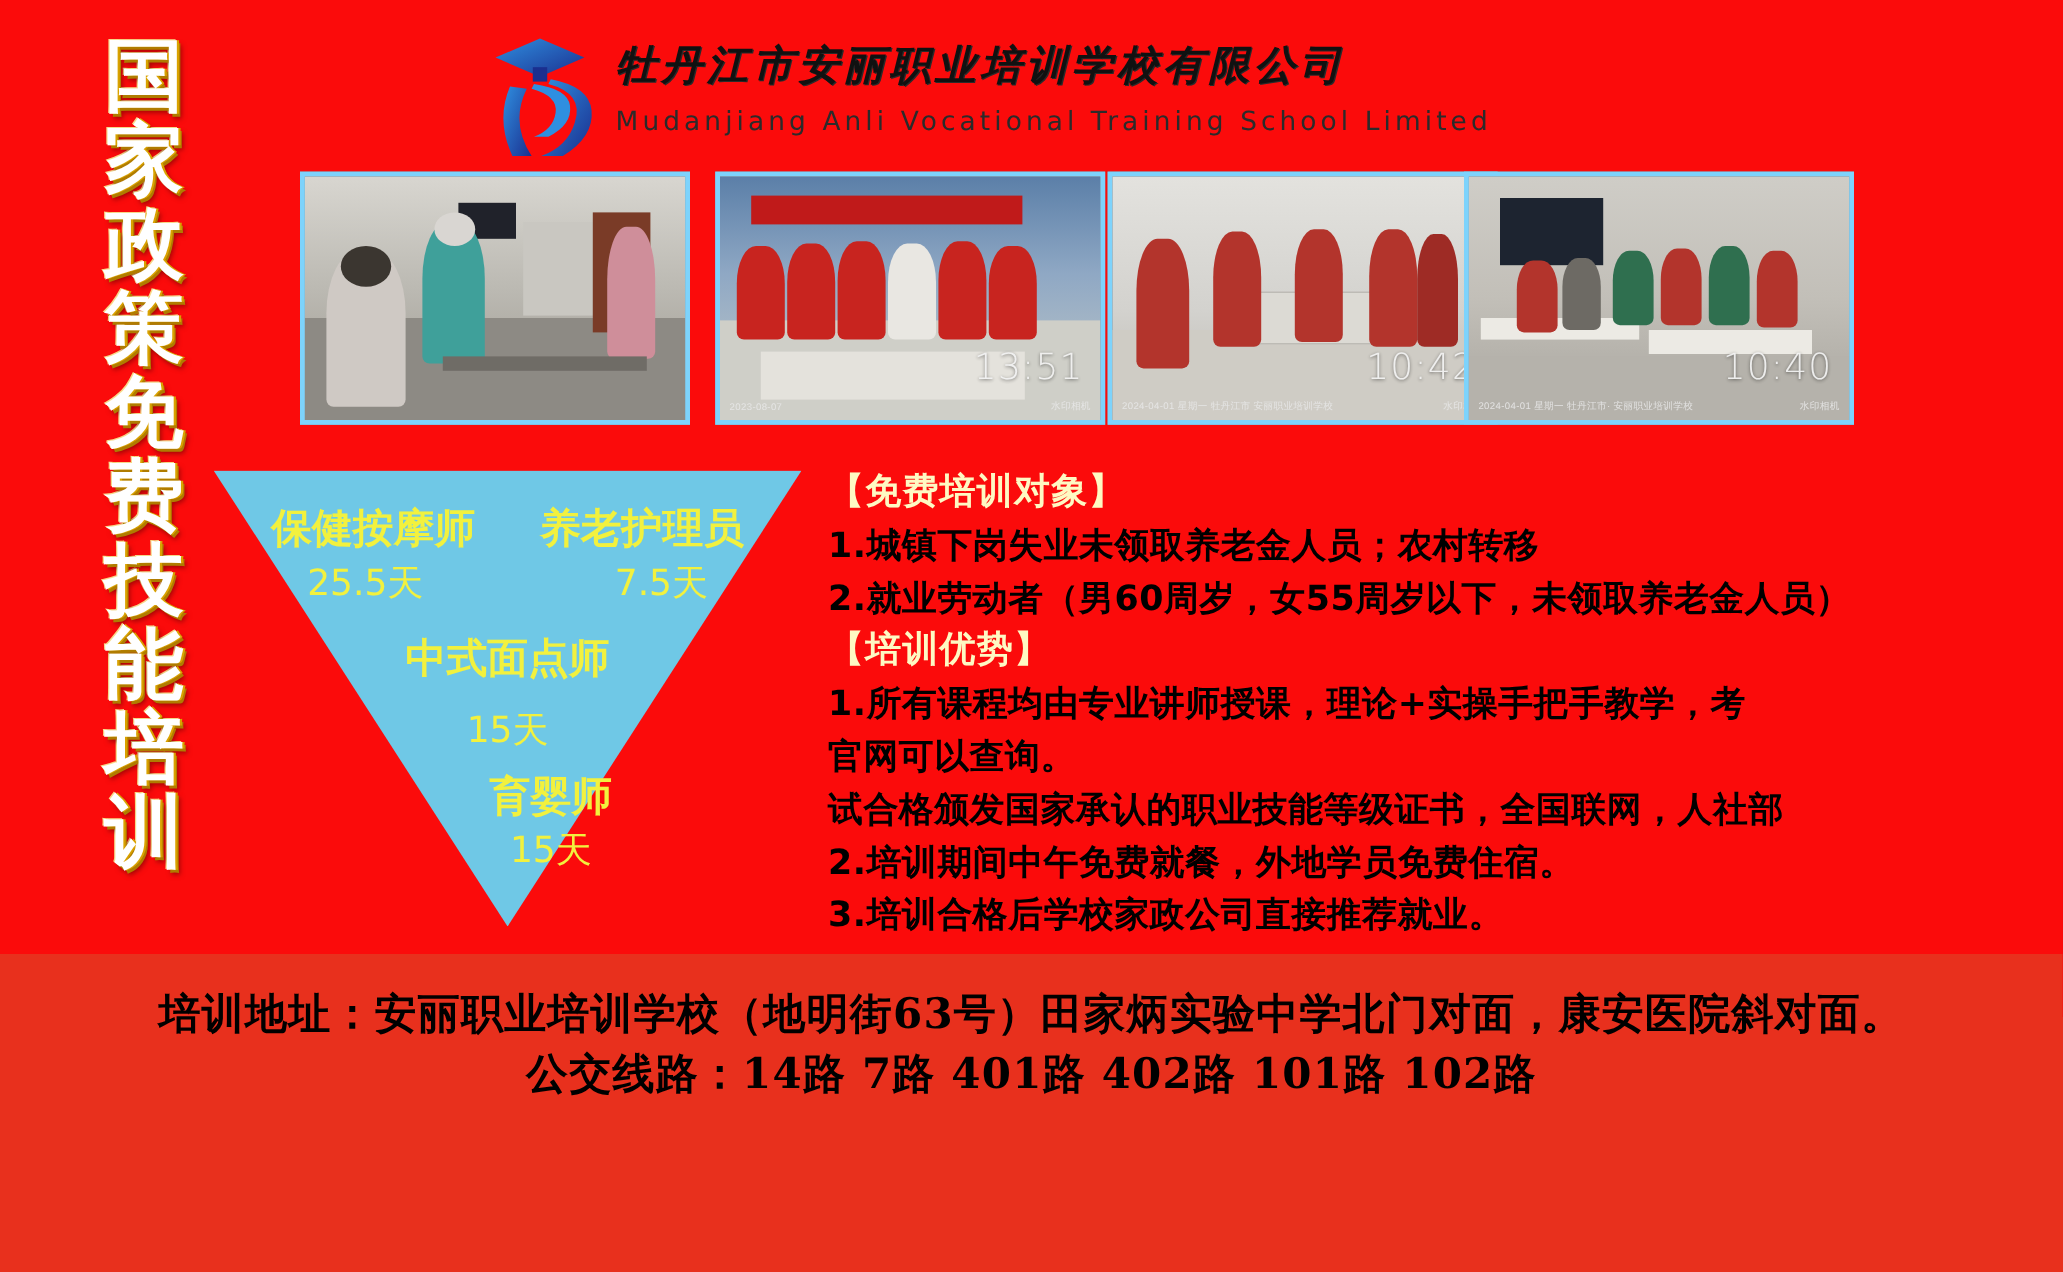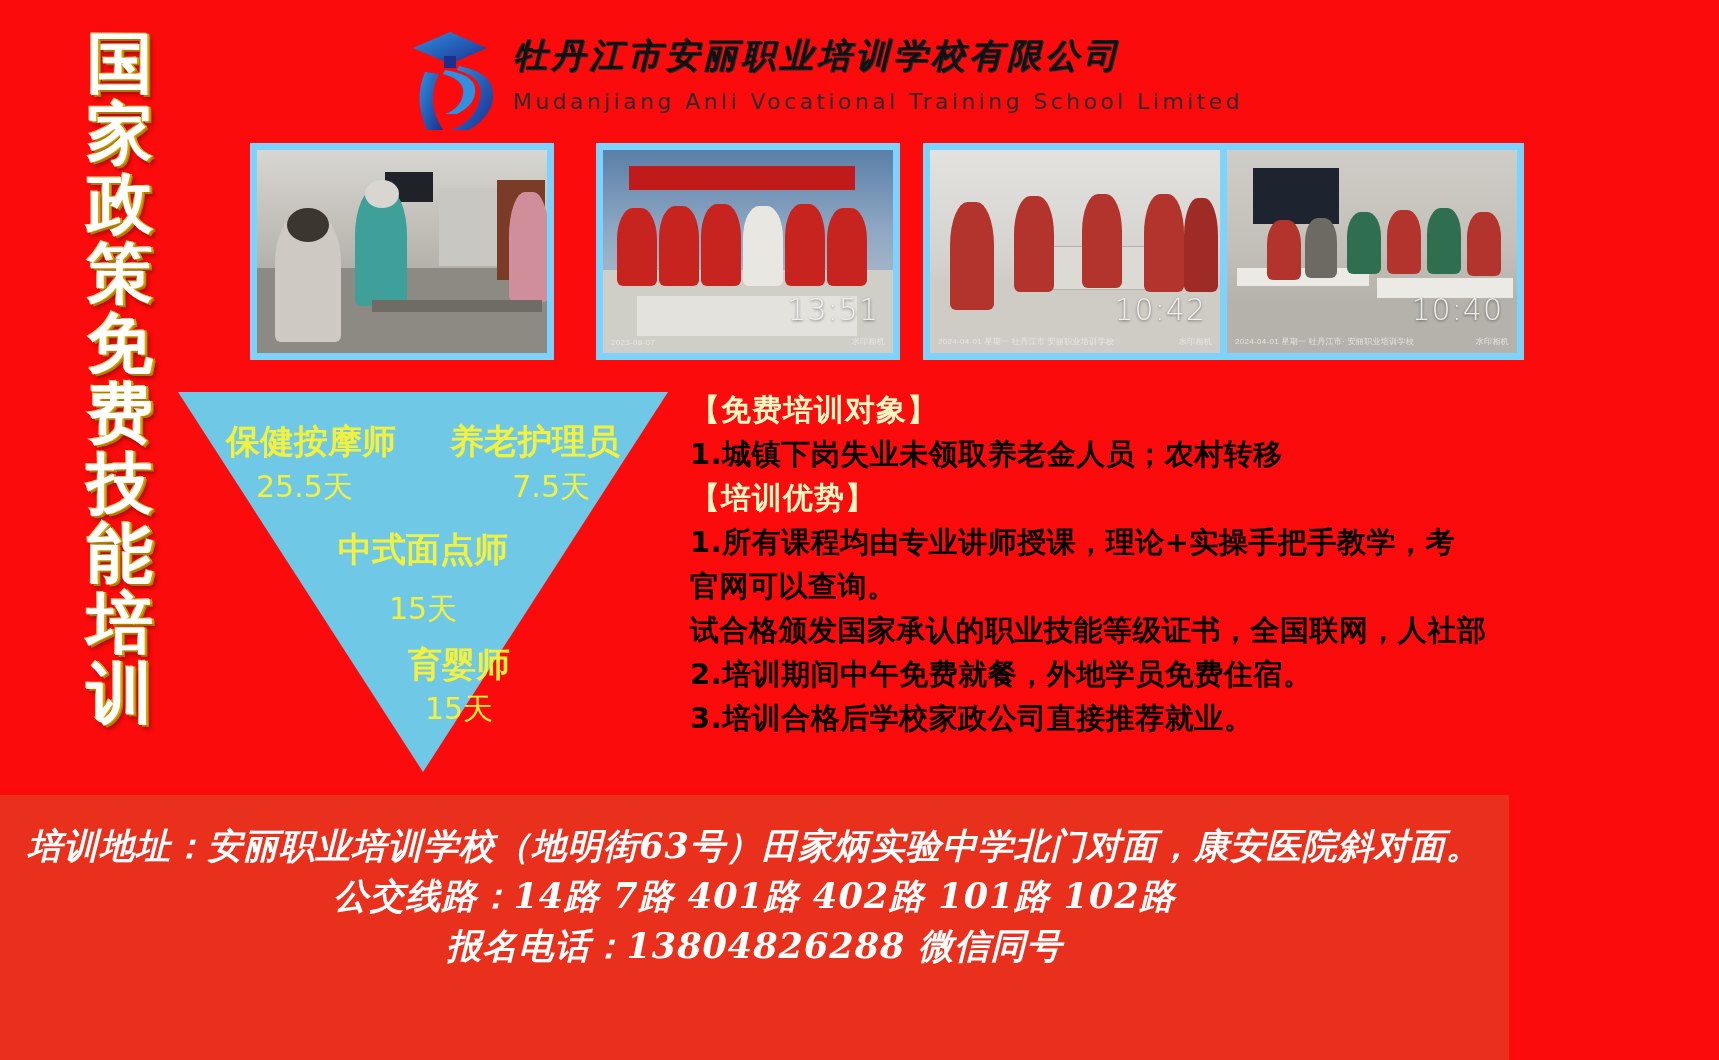--- a/index.html
+++ b/index.html
@@ -41,21 +41,21 @@
   .logo-en{
     font-size:22px;color:#2b2b2b;white-space:nowrap;letter-spacing:3.4px;
     font-family:"DejaVu Sans","Liberation Sans",sans-serif;
     line-height:28px;
   }
 
   
   .photos{position:absolute;left:250px;top:143px;width:1460px;height:205px;}
   .photo{
     position:absolute;top:0;height:203px;overflow:hidden;
-    background:#8b8f93;border:7px solid #7dd3fc;
+    background:#8b8f93;border:4px solid #7dd3fc;padding-left:27px;
   }
   .p1{left:0;width:290px;}
   .p2{left:346px;width:290px;}
   .p3{left:673px;width:290px;}
   .p4{left:970px;width:290px;}
   .photo .sky{position:absolute;inset:0;}
   .stamp{
     position:absolute;right:14px;bottom:26px;color:#f2f2f2;font-size:30px;
     font-weight:300;letter-spacing:1px;opacity:.92;
     font-family:"DejaVu Sans","Liberation Sans",sans-serif;
@@ -94,23 +94,23 @@
     letter-spacing:1px;
   }
   .info-line{
     font-size:29px;font-weight:bold;color:#000;line-height:44px;white-space:nowrap;
     font-family:"DejaVu Sans","Liberation Sans",sans-serif;
     letter-spacing:.5px;
   }
 
   
   .footer{
-    position:absolute;left:0;top:795px;width:1509px;height:265px;
-    background:#e8301d;text-align:center;color:#ffffff;
-    padding-top:26px;box-sizing:border-box;font-style:italic;
+    position:absolute;left:0;top:795px;width:1719px;height:265px;
+    background:#e8301d;text-align:center;color:#000000;
+    padding-top:26px;box-sizing:border-box;
   }
   .f-line{
     font-size:35px;font-weight:bold;line-height:50px;white-space:nowrap;
     font-family:"DejaVu Serif","Liberation Serif",serif;
     letter-spacing:1px;
   }
 </style>
 </head>
 <body>
 
@@ -238,27 +238,27 @@
       </div>
       <div class="job-center" style="top:298px;padding-left:36px;">
         <div class="job-days">15天</div>
       </div>
     </div>
   </div>
 
   <div class="info">
     <div class="info-head">【免费培训对象】</div>
     <div class="info-line">1.城镇下岗失业未领取养老金人员；农村转移</div>
+    <div class="info-line">2.就业劳动者（男60周岁，女55周岁以下，未领取养老金人员）</div>
     <div class="info-head">【培训优势】</div>
     <div class="info-line">1.所有课程均由专业讲师授课，理论+实操手把手教学，考</div>
     <div class="info-line">官网可以查询。</div>
     <div class="info-line">试合格颁发国家承认的职业技能等级证书，全国联网，人社部</div>
     <div class="info-line">2.培训期间中午免费就餐，外地学员免费住宿。</div>
     <div class="info-line">3.培训合格后学校家政公司直接推荐就业。</div>
   </div>
 
   <div class="footer">
     <div class="f-line">培训地址：安丽职业培训学校（地明街63号）田家炳实验中学北门对面，康安医院斜对面。</div>
     <div class="f-line">公交线路：14路 7路 401路 402路 101路 102路</div>
-    <div class="f-line">报名电话：13804826288 微信同号</div>
   </div>
 
 </div>
 
 </body></html>

